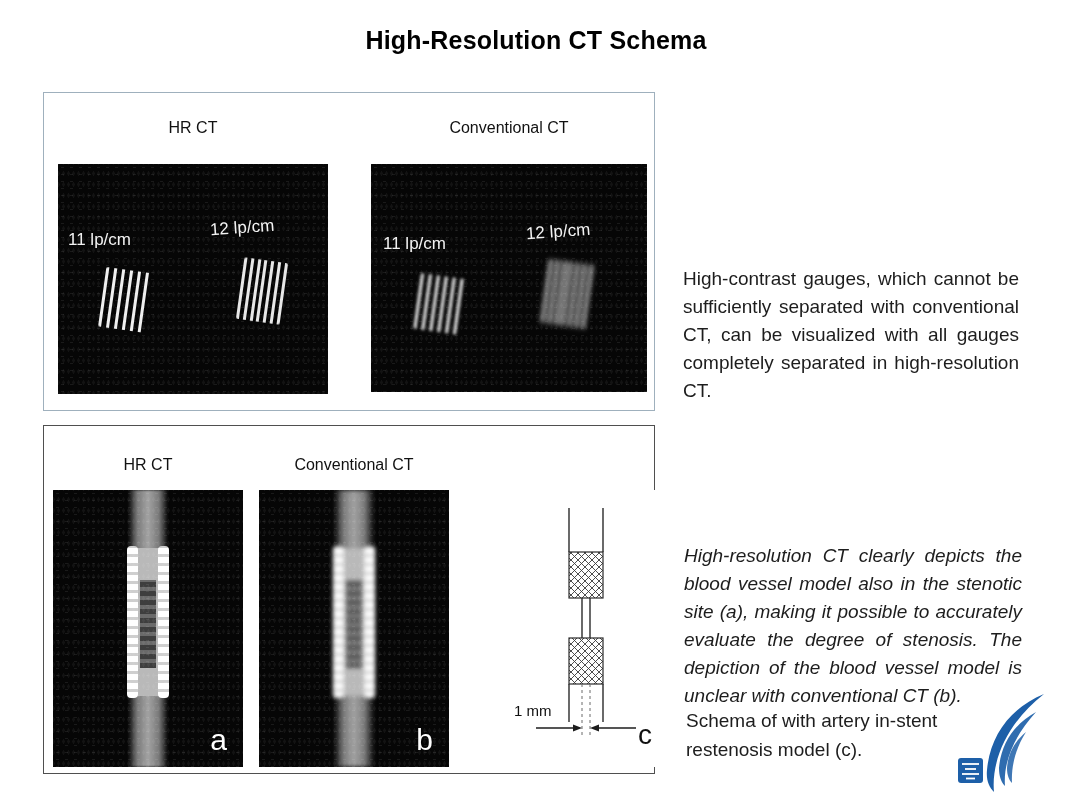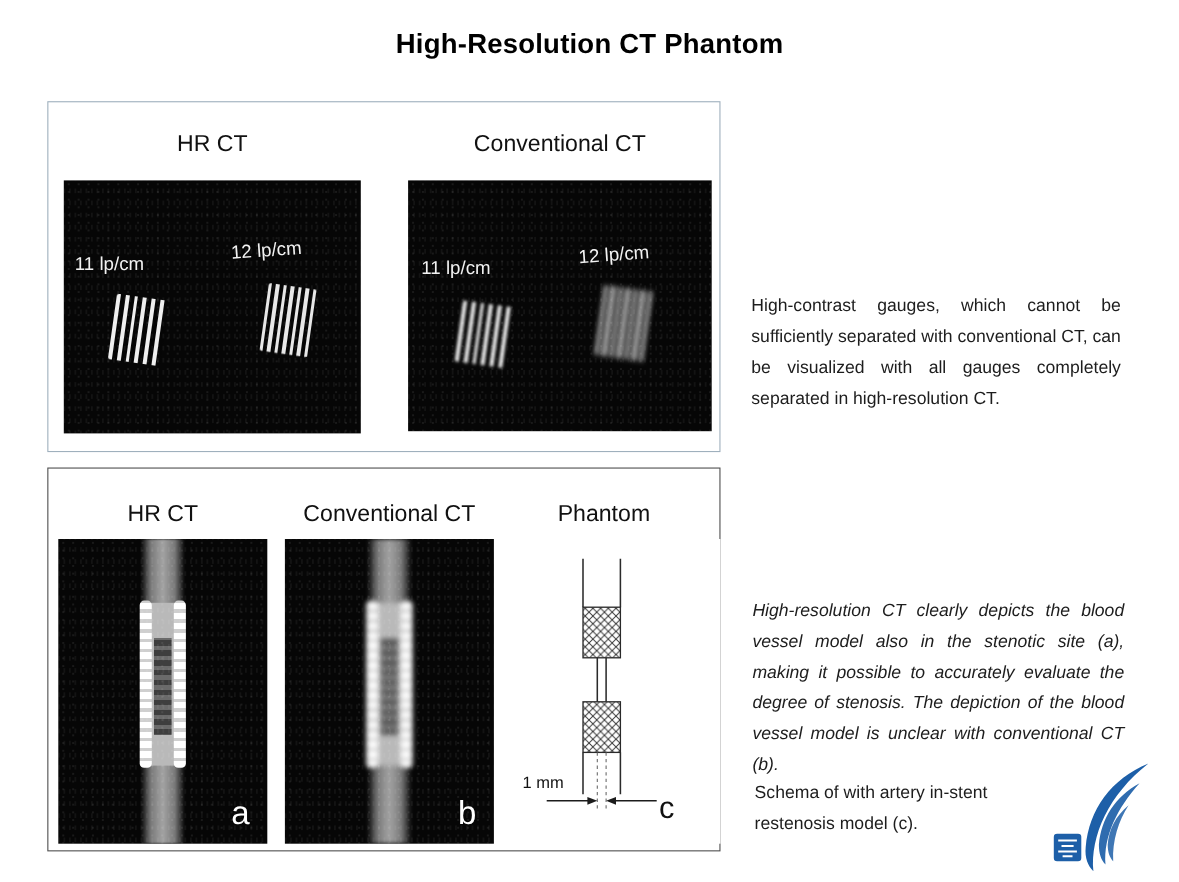--- a/index.html
+++ b/index.html
@@ -13,21 +13,21 @@
   .page-title{
     top:26px;left:0;width:100%;text-align:center;
     font-size:25px;font-weight:700;color:#000;letter-spacing:.2px;
   }
 
   
   .panel{background:#fff;box-sizing:border-box;}
   .panel-top{left:43px;top:92px;width:612px;height:319px;border:1px solid #9fb0bd;}
   .panel-bottom{left:43px;top:425px;width:612px;height:349px;border:1px solid #4f4f4f;}
 
-  .col-label{font-size:21px;color:#111;text-align:center;}
+  .col-label{font-size:16px;color:#111;text-align:center;}
 
   
   .ct-black{
     background:#060606;overflow:hidden;
   }
   .ct-black::after{
     content:"";position:absolute;inset:0;
     background-image:
       radial-gradient(rgba(255,255,255,0.08) 1px, transparent 1.2px),
       radial-gradient(rgba(255,255,255,0.05) 1px, transparent 1.2px);
@@ -38,21 +38,21 @@
 
   .gauge{border-radius:2px;}
   .stripes11{background-image:repeating-linear-gradient(90deg,#efefef 0 3.5px,#050505 3.5px 8px);}
   .stripes12{background-image:repeating-linear-gradient(90deg,#e7e7e7 0 3px,#050505 3px 6.8px);}
   .g-sharp{filter:blur(0.4px);}
   .g-soft1{filter:blur(1.35px);}
   .g-soft2{filter:blur(2.4px);}
 
   
   .caption{
-    font-size:16px;line-height:28px;text-align:justify;color:#1d1d1d;
+    font-size:19px;line-height:28px;text-align:justify;color:#1d1d1d;
   }
   .caption-left{text-align:left;line-height:29px;}
 
   
   .vessel{
     position:absolute;left:50%;top:0;bottom:0;width:40px;transform:translateX(-50%);
     background:linear-gradient(90deg,rgba(120,120,120,0) 0%,#787878 22%,#a3a3a3 50%,#787878 78%,rgba(120,120,120,0) 100%);
     filter:blur(1.2px);
   }
   .vessel.soft{filter:blur(2px);}
@@ -68,26 +68,26 @@
   .inner-lumen{position:absolute;left:10px;right:10px;top:2px;bottom:2px;background:#b9b9b9;}
   .stenosis{
     position:absolute;left:13px;right:13px;top:34px;height:88px;
     background:repeating-linear-gradient(0deg,#3e3e3e 0 5px,#6a6a6a 5px 9px);
     filter:blur(0.5px);
   }
   .stent.soft .stenosis{background:repeating-linear-gradient(0deg,#585858 0 5px,#7d7d7d 5px 9px);}
   .subletter{position:absolute;right:16px;bottom:10px;font-size:30px;color:#ffffff;}
 
   
-  .phantom-box{background:#ffffff;}
+  .phantom-box{background:#ffffff;margin-left:39px;}
 </style>
 </head>
 <body>
 
-<div class="abs page-title">High-Resolution CT Phantom</div>
+<div class="abs page-title">High-Resolution CT Schema</div>
 
 <div class="abs panel panel-top">
 
   <div class="abs col-label" style="left:14px;top:26px;width:270px;">HR CT</div>
   <div class="abs col-label" style="left:327px;top:26px;width:276px;">Conventional CT</div>
 
   <div class="abs ct-black" style="left:14px;top:71px;width:270px;height:230px;">
     <div class="abs gauge-label" style="left:10px;top:66px;">11 lp/cm</div>
     <div class="abs gauge-label" style="left:152px;top:54px;transform:rotate(-4deg);">12 lp/cm</div>
     <div class="abs gauge stripes11 g-sharp" style="left:44px;top:106px;width:48px;height:60px;transform:rotate(8deg);"></div>
@@ -101,21 +101,20 @@
     <div class="abs gauge stripes12 g-soft2" style="left:174px;top:98px;width:46px;height:64px;transform:rotate(8deg);"></div>
   </div>
 </div>
 
 <div class="abs caption" style="left:683px;top:265px;width:336px;">High-contrast gauges, which cannot be sufficiently separated with conventional CT, can be visualized with all gauges completely separated in high-resolution CT.</div>
 
 <div class="abs panel panel-bottom">
 
   <div class="abs col-label" style="left:9px;top:30px;width:190px;">HR CT</div>
   <div class="abs col-label" style="left:215px;top:30px;width:190px;">Conventional CT</div>
-  <div class="abs col-label" style="left:410px;top:30px;width:190px;">Phantom</div>
 
   <div class="abs ct-black" style="left:9px;top:64px;width:190px;height:277px;">
     <div class="vessel"></div>
     <div class="stent sharp">
       <div class="inner-lumen"></div>
       <div class="strut left"></div>
       <div class="strut right"></div>
       <div class="stenosis"></div>
     </div>
     <div class="subletter">a</div>

